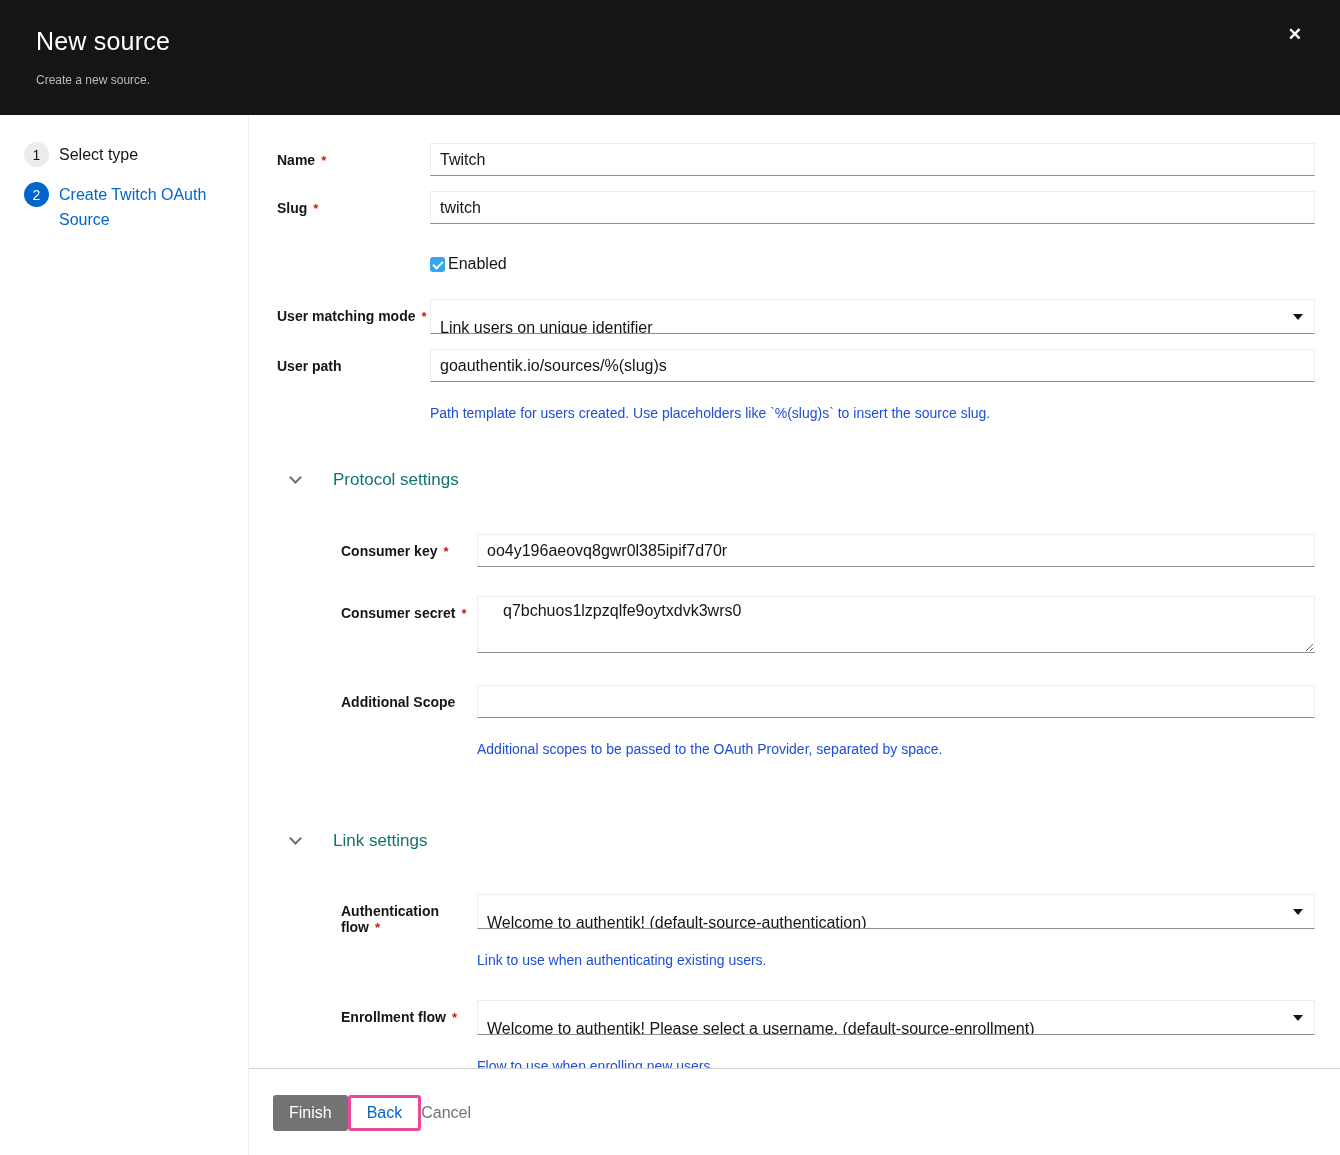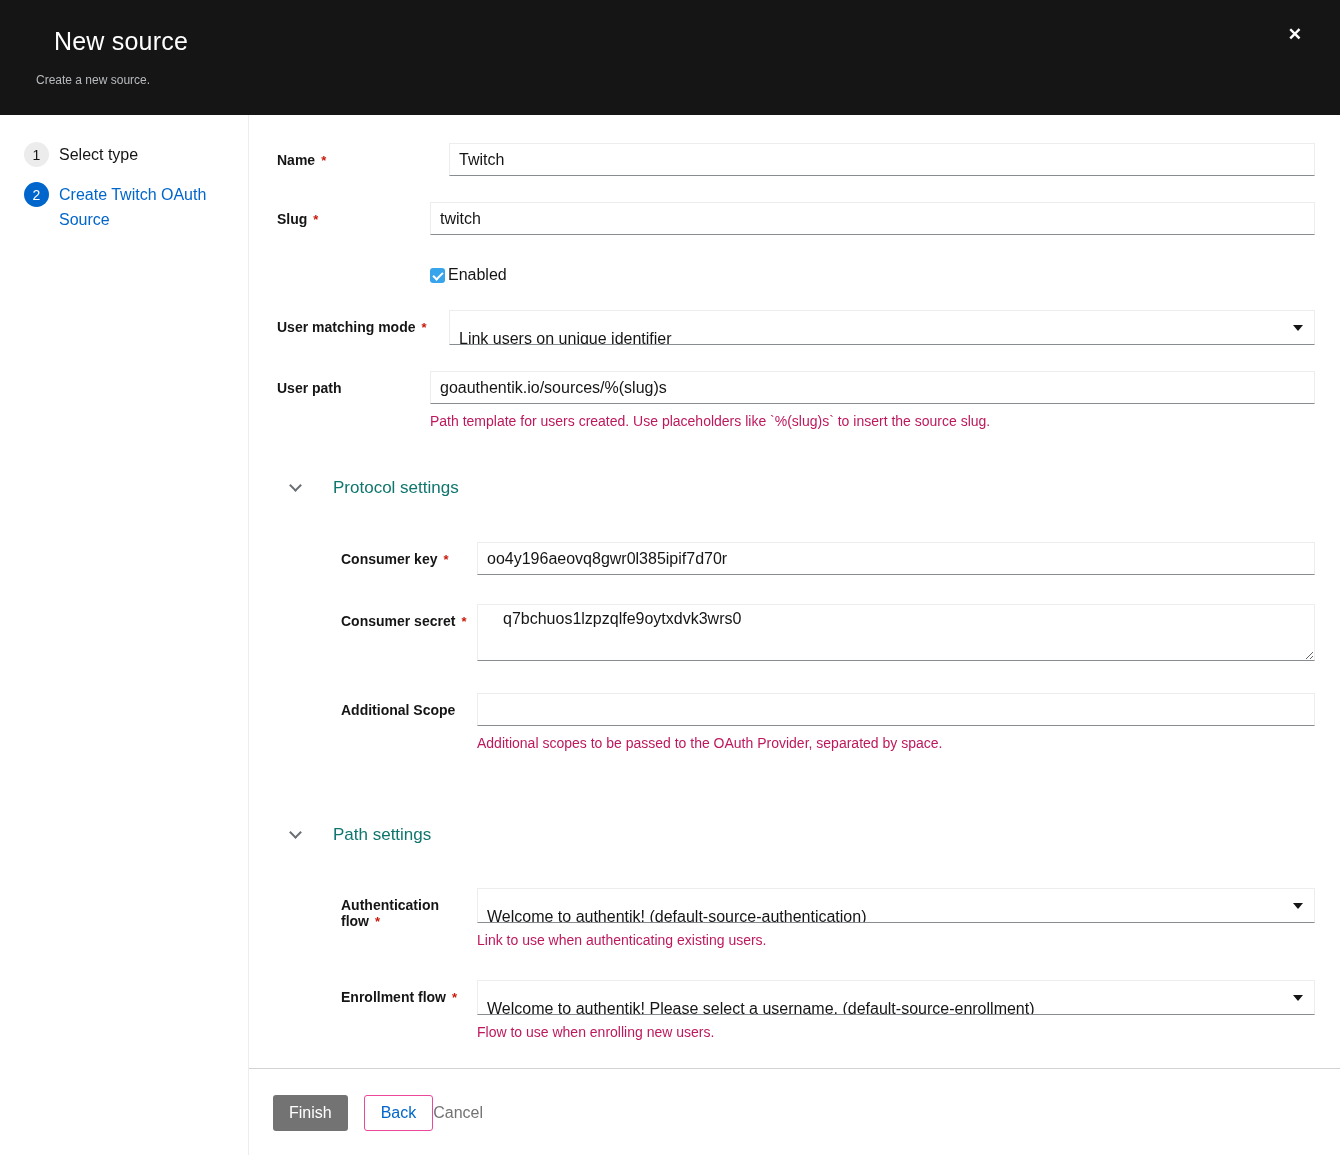--- a/index.html
+++ b/index.html
@@ -3,21 +3,21 @@
 <meta charset="utf-8">
 <style>
   * { box-sizing: border-box; margin: 0; padding: 0; }
   html, body { width: 1340px; height: 1155px; overflow: hidden; }
   body { font-family: "Liberation Sans", sans-serif; background: #fff; color: #151515; }
 
   .modal { width: 1340px; height: 1155px; display: flex; flex-direction: column; background: #fff; }
 
   
   .wiz-header { background: #151515; height: 115px; flex: none; padding: 27px 36px 0 36px; position: relative; }
-  .wiz-title { color: #ffffff; font-size: 25px; font-weight: 500; letter-spacing: .2px; margin-left: 18px; }
+  .wiz-title { color: #ffffff; font-size: 25px; font-weight: 500; letter-spacing: .2px; }
   .wiz-subtitle { color: #b8bbbe; font-size: 12px; margin-top: 17px; }
   .wiz-close { position: absolute; top: 26px; right: 38px; color: #ffffff; font-size: 17px; font-weight: 700;
                background: none; border: none; cursor: pointer; line-height: 1; font-family: "Liberation Sans", sans-serif; }
 
   
   .wiz-body { flex: 1; display: flex; min-height: 0; }
   .wiz-sidebar { width: 249px; flex: none; border-right: 1px solid #ededed; padding-top: 27px; }
   .step { display: flex; align-items: flex-start; padding: 0 20px 0 24px; margin-bottom: 15px; cursor: pointer; }
   .step-circle { width: 25px; height: 25px; border-radius: 50%; background: #ececec; color: #151515;
                  font-size: 14px; display: flex; align-items: center; justify-content: center; flex: none; margin-top: 0; }
@@ -34,47 +34,47 @@
   .req { color: #c9190b; margin-left: 6px; font-size: 13px; }
   .tinput, .fselect, .ttextarea {
       width: 100%; background: #fff; border: 1px solid #ededed; border-bottom-color: #8a8d90;
       font-size: 16px; color: #151515; font-family: "Liberation Sans", sans-serif; }
   .tinput { height: 33px; padding: 0 9px; }
   .fselect { height: 35px; line-height: 31px; padding: 12px 30px 0 9px; position: relative; cursor: pointer;
              white-space: nowrap; overflow: hidden; }
   .caret { position: absolute; right: 11px; top: 14px; width: 0; height: 0;
            border-left: 5px solid transparent; border-right: 5px solid transparent; border-top: 6px solid #151515; }
   .ttextarea { height: 57px; padding: 5px 25px; resize: vertical; }
-  .help { font-size: 14px; color: #be185d; margin-top: 8px; line-height: 1.3; }
+  .help { font-size: 14px; color: #1d4ed8; margin-top: 22px; line-height: 1.3; }
 
   .cb-row { display: flex; align-items: center; }
   .cbox { width: 15px; height: 15px; background: #38a4ec; border-radius: 3px; position: relative; flex: none; cursor: pointer; }
   .cbox::after { content: ""; position: absolute; left: 5px; top: 2px; width: 4px; height: 8px;
                  border: solid #fff; border-width: 0 2px 2px 0; transform: rotate(45deg); }
   .cb-label { font-size: 16px; margin-left: 3px; }
 
   .group-header { display: flex; align-items: center; cursor: pointer; }
   .chev { width: 9px; height: 9px; border-right: 2px solid #6a6e73; border-bottom: 2px solid #6a6e73;
           transform: rotate(45deg); margin-left: 14px; margin-top: -5px; flex: none; }
   .group-title { font-size: 17px; color: #0f766e; margin-left: 33px; }
   .group-body { margin-left: 64px; }
   .group-body .frow { grid-template-columns: 136px 1fr; }
 
   
-  .mb27 { margin-bottom: 26px; gap: 19px; } .mb31 { margin-bottom: 31px; } .mb26 { margin-bottom: 26px; }
+  .mb27 { margin-bottom: 15px; } .mb31 { margin-bottom: 31px; } .mb26 { margin-bottom: 26px; }
   .mb48 { margin-bottom: 48px; } .mb44 { margin-bottom: 44px; } .mb29 { margin-bottom: 29px; }
   .mb28 { margin-bottom: 28px; } .mb73 { margin-bottom: 73px; } .mb43 { margin-bottom: 43px; }
   .mb30 { margin-bottom: 30px; }
   .indent { margin-left: 153px; }
 
   
   .wiz-footer { flex: none; border-top: 1px solid #d2d2d2; padding: 26px 24px 24px 24px; display: flex; align-items: center; }
   .btn { height: 36px; font-size: 16px; font-family: "Liberation Sans", sans-serif; border-radius: 3px; cursor: pointer; }
   .btn-primary { background: #737373; color: #fff; border: none; padding: 0 16px; }
-  .btn-secondary { background: #fff; color: #0066cc; border: 1px solid #ec4899; padding: 0 16px; margin-left: 16px; }
+  .btn-secondary { background: #fff; color: #0066cc; border: 3px solid #ec4899; padding: 0 16px; margin-left: 0; }
   .btn-link { background: none; border: none; color: #737373; padding: 0; }
 </style>
 </head>
 <body>
 
 <div class="modal">
 
   <div class="wiz-header">
     <div class="wiz-title">New source</div>
     <div class="wiz-subtitle">Create a new source.</div>
@@ -170,21 +170,21 @@
             </label>
             <div>
               <input class="tinput" type="text" value="" style="">
               <div class="help">Additional scopes to be passed to the OAuth Provider, separated by space.</div>
             </div>
           </div>
         </div>
 
         <div class="group-header mb43">
           <span class="chev"></span>
-          <span class="group-title">Path settings</span>
+          <span class="group-title">Link settings</span>
         </div>
         <div class="group-body">
 
           <div class="frow mb30">
             <label class="flabel">
               <span>Authentication flow</span><span class="req">*</span>
             </label>
             <div>
               <div class="fselect">
                 <span>Welcome to authentik! (default-source-authentication)</span>

